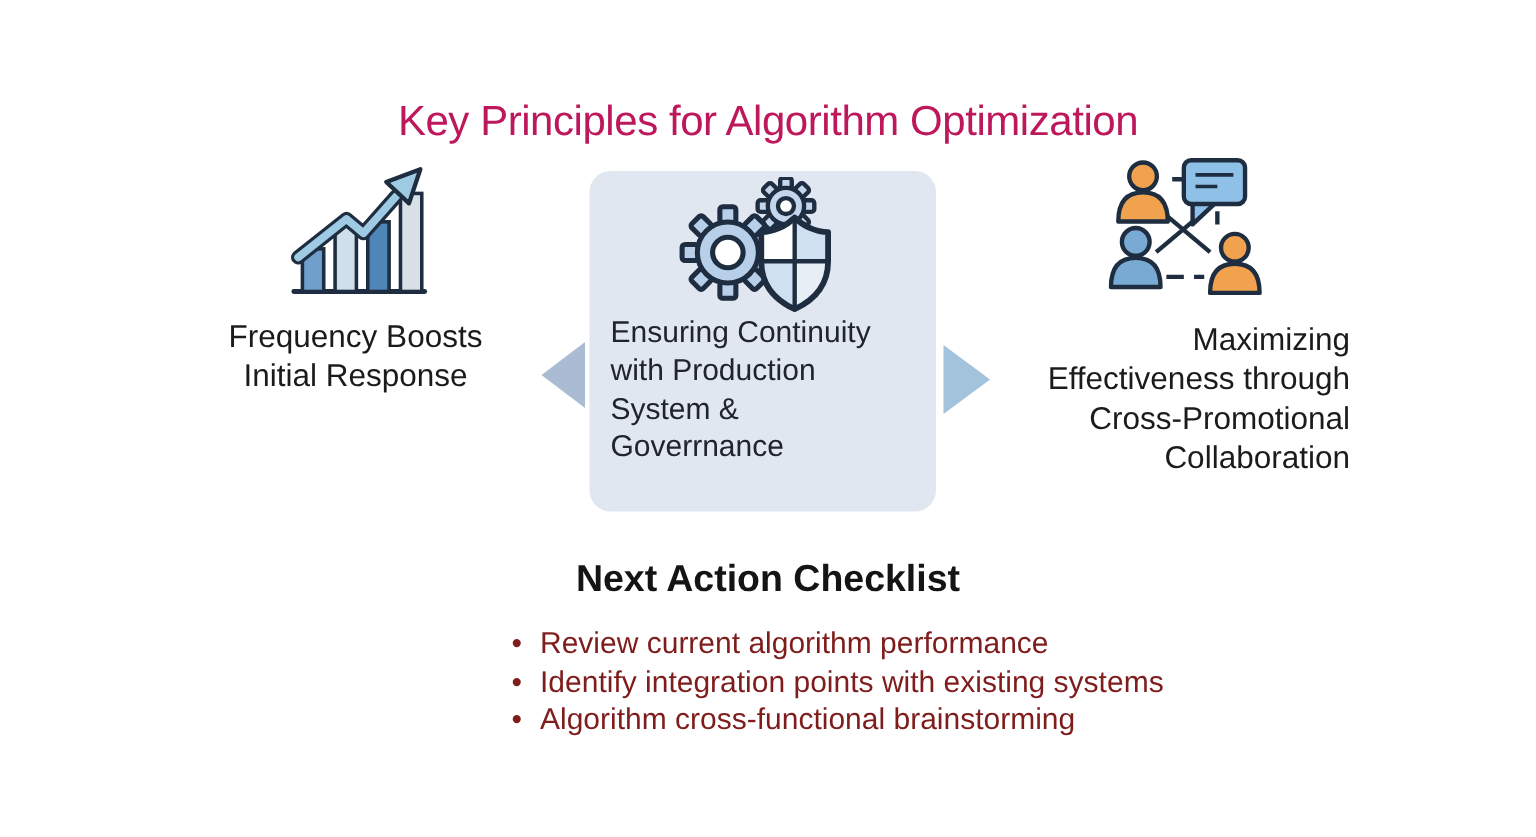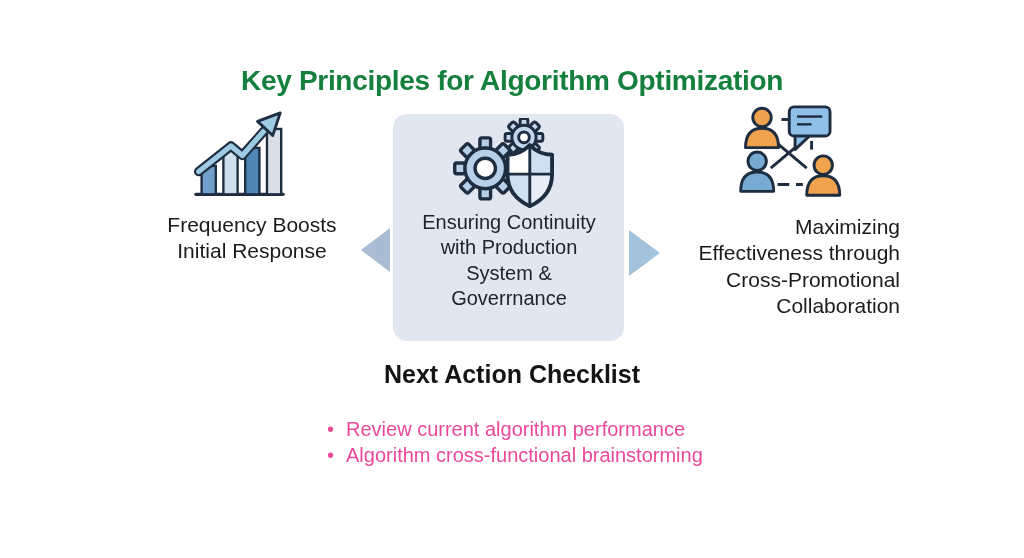--- a/index.html
+++ b/index.html
@@ -18,23 +18,23 @@
     height: 558px;
     background: #ffffff;
   }
   .main-title {
     position: absolute;
     top: 46px;
     left: 0;
     width: 100%;
     text-align: center;
     font-size: 28px;
-    font-weight: 700;
+    font-weight: 400;
     letter-spacing: -0.3px;
-    color: #15803d;
+    color: #be185d;
   }
   .icon-box { position: absolute; }
   .left-icon  { left: 192px; top: 110px; }
   .center-box {
     position: absolute;
     left: 393px;
     top: 114px;
     width: 231px;
     height: 227px;
     border-radius: 14px;
@@ -45,25 +45,23 @@
 
   .principle-label {
     position: absolute;
     font-size: 21px;
     line-height: 1.26;
     color: #1b1b1b;
   }
   .label-left {
     left: 152px; top: 212px; width: 170px;
     text-align: center;
-    margin-left: 15px;
   }
   .label-center {
     left: 407px; top: 210px; width: 204px;
-    text-align: center;
     font-size: 20px;
     line-height: 1.27;
     color: #20242c;
   }
   .label-right {
     left: 684px; top: 214px; width: 216px;
     text-align: right;
   }
 
   .arrow-left {
@@ -76,38 +74,38 @@
   .arrow-right {
     position: absolute; left: 629px; top: 230px;
     width: 0; height: 0;
     border-top: 23px solid transparent;
     border-bottom: 23px solid transparent;
     border-left: 31px solid #a3c2dc;
   }
 
   .checklist-title {
     position: absolute;
-    top: 360px;
+    top: 372px;
     left: 0;
     width: 100%;
     text-align: center;
     font-size: 25px;
     font-weight: 700;
     color: #141414;
   }
   .checklist {
     position: absolute;
-    left: 327px;
+    left: 341px;
     top: 417px;
     margin: 0;
     padding: 0;
     list-style: none;
     font-size: 20px;
     line-height: 25.5px;
-    color: #ec4899;
+    color: #7f1d1d;
   }
   .checklist li {
     position: relative;
     padding-left: 19px;
   }
   .checklist li::before {
     content: "\2022";
     position: absolute;
     left: 0;
     top: 0;
@@ -223,16 +221,17 @@
   <div class="arrow-left"></div>
   <div class="arrow-right"></div>
 
   <div class="principle-label label-left">Frequency Boosts Initial Response</div>
   <div class="principle-label label-center">Ensuring Continuity with Production System &amp; Goverrnance</div>
   <div class="principle-label label-right">Maximizing Effectiveness through Cross-Promotional Collaboration</div>
 
   <div class="checklist-title">Next Action Checklist</div>
   <ul class="checklist">
     <li>Review current algorithm performance</li>
+    <li>Identify integration points with existing systems</li>
     <li>Algorithm cross-functional brainstorming</li>
   </ul>
 
 </div>
 
 </body></html>

